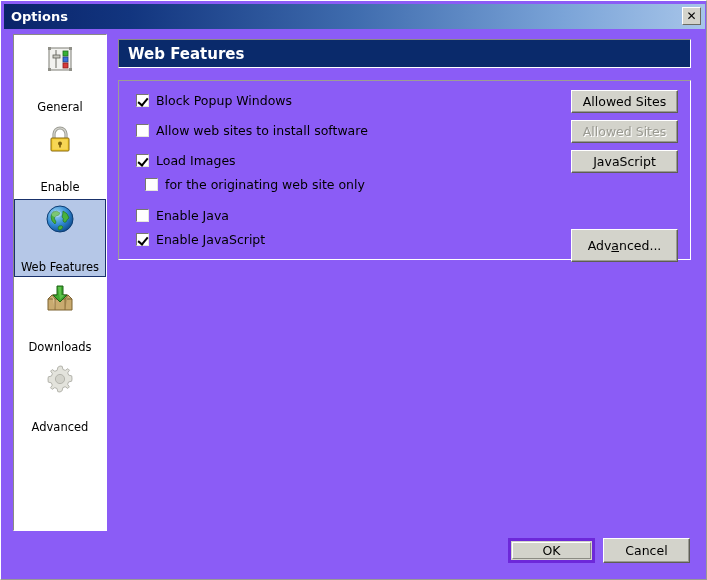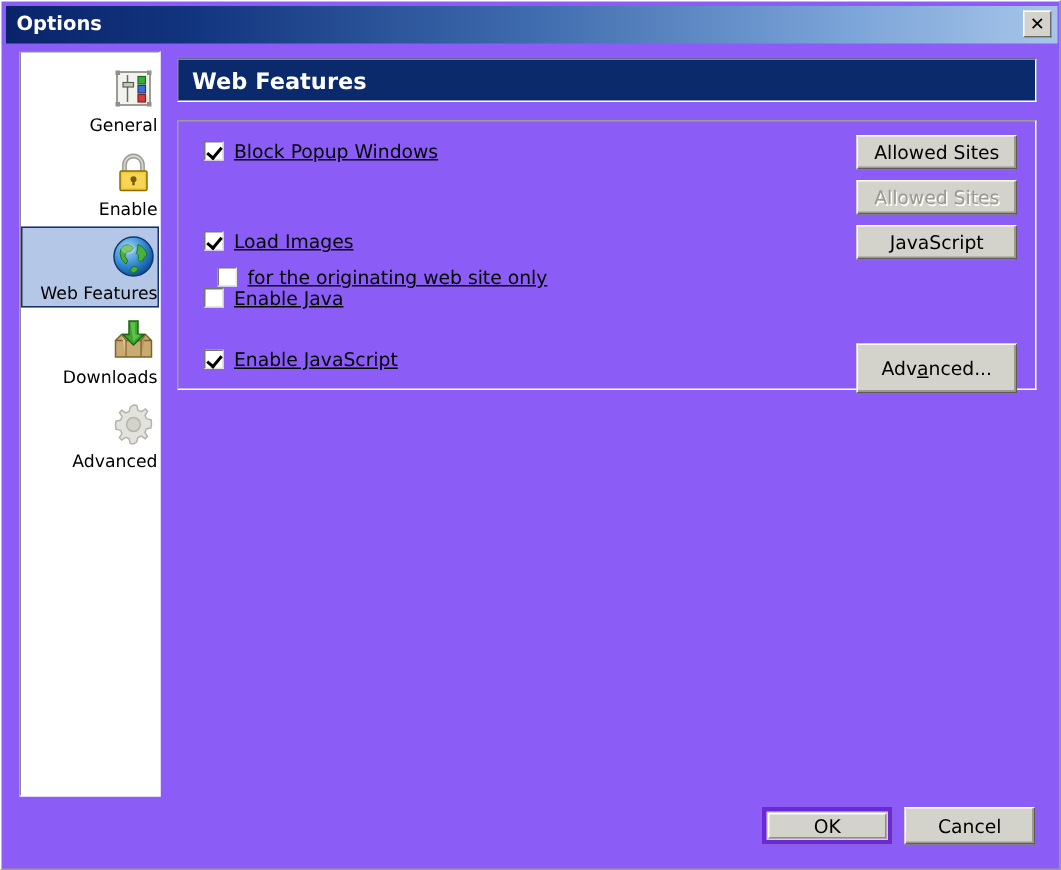--- a/index.html
+++ b/index.html
@@ -80,24 +80,25 @@
     box-sizing: border-box;
     padding-top: 4px;
     overflow: hidden;
   }
   .side-item {
     width: 92px;
     box-sizing: border-box;
     padding: 3px 0 2px 0;
     display: flex;
     flex-direction: column;
-    align-items: flex-end;
+    align-items: center;
     cursor: default;
     border: 1px solid transparent;
     margin-bottom: 2px;
+    gap: 24px;
   }
   .side-item.selected {
     background: #b5c7e7;
     border: 1px solid #19316b;
   }
   .side-icon {
     width: 32px; height: 32px;
     display: block;
   }
   .side-label {
@@ -165,21 +166,20 @@
     position: absolute;
     left: 3px; top: 1px;
     width: 4px; height: 8px;
     border-right: 2px solid #000000;
     border-bottom: 2px solid #000000;
     transform: rotate(40deg);
   }
   .chk-label {
     font-size: 12.5px;
     color: #000;
-    text-decoration: underline;
   }
 
   
   .btn {
     position: absolute;
     background: #d3d3cb;
     border-top: 1px solid #ffffff;
     border-left: 1px solid #ffffff;
     border-right: 1px solid #5d5d55;
     border-bottom: 1px solid #5d5d55;
@@ -314,32 +314,36 @@
     <span id="panel-title">Web Features</span>
   </div>
 
   <div id="groupbox">
 
     <div class="chk-row" style="left:17px; top:12px;">
       <span class="chk-box checked"></span>
       <span class="chk-label">Block Popup Windows</span>
     </div>
 
+    <div class="chk-row" style="left:17px; top:42px;">
+      <span class="chk-box"></span>
+      <span class="chk-label">Allow web sites to install software</span>
+    </div>
 
     <div class="chk-row" style="left:17px; top:72px;">
       <span class="chk-box checked"></span>
       <span class="chk-label">Load Images</span>
     </div>
 
     <div class="chk-row" style="left:26px; top:96px;">
       <span class="chk-box"></span>
       <span class="chk-label">for the originating web site only</span>
     </div>
 
-    <div class="chk-row" style="left:17px; top:110px;">
+    <div class="chk-row" style="left:17px; top:127px;">
       <span class="chk-box"></span>
       <span class="chk-label">Enable Java</span>
     </div>
 
     <div class="chk-row" style="left:17px; top:151px;">
       <span class="chk-box checked"></span>
       <span class="chk-label">Enable JavaScript</span>
     </div>
 
     <div class="btn" style="left:452px; top:9px; width:107px; height:23px;">

